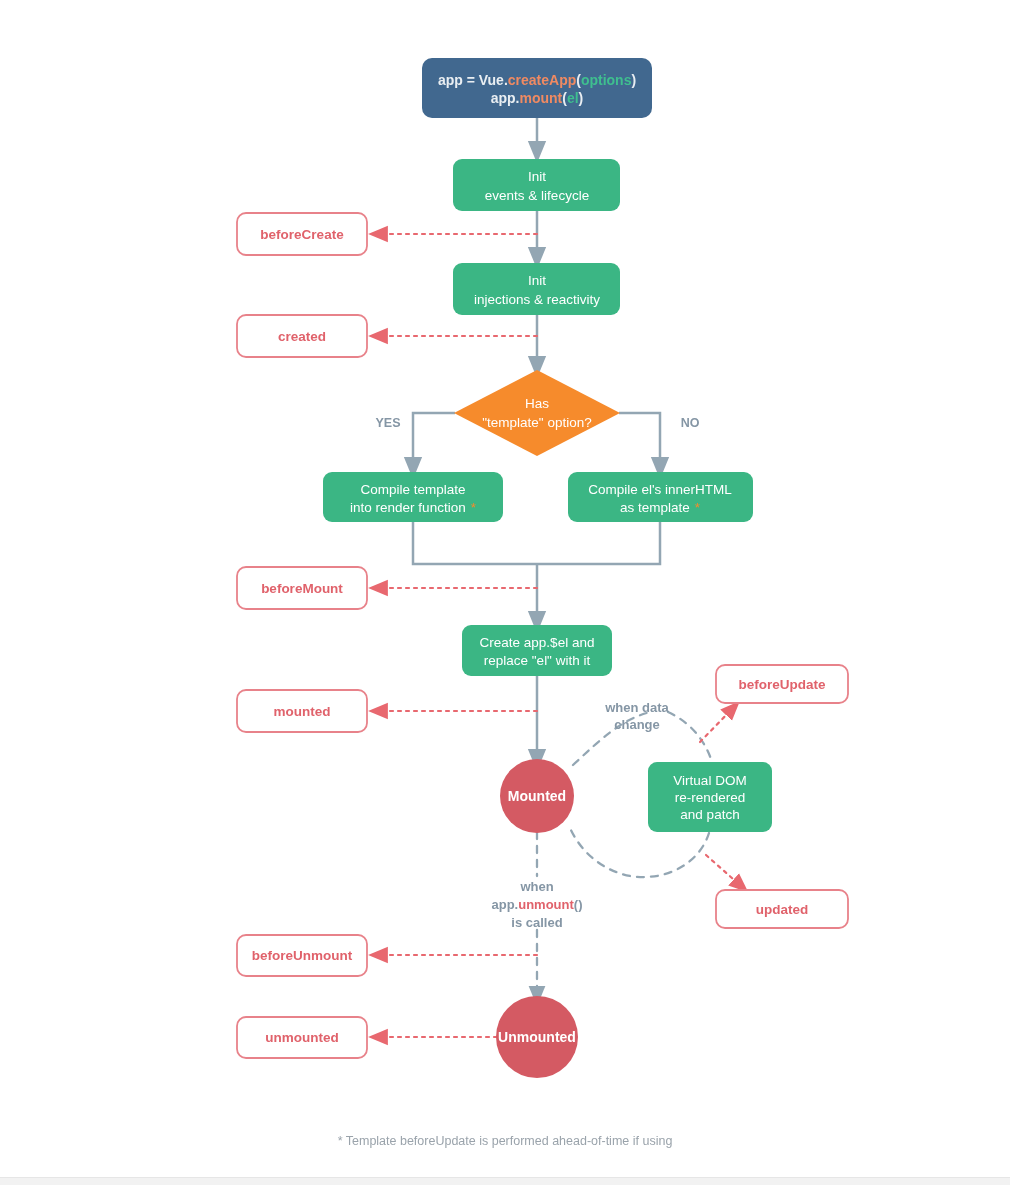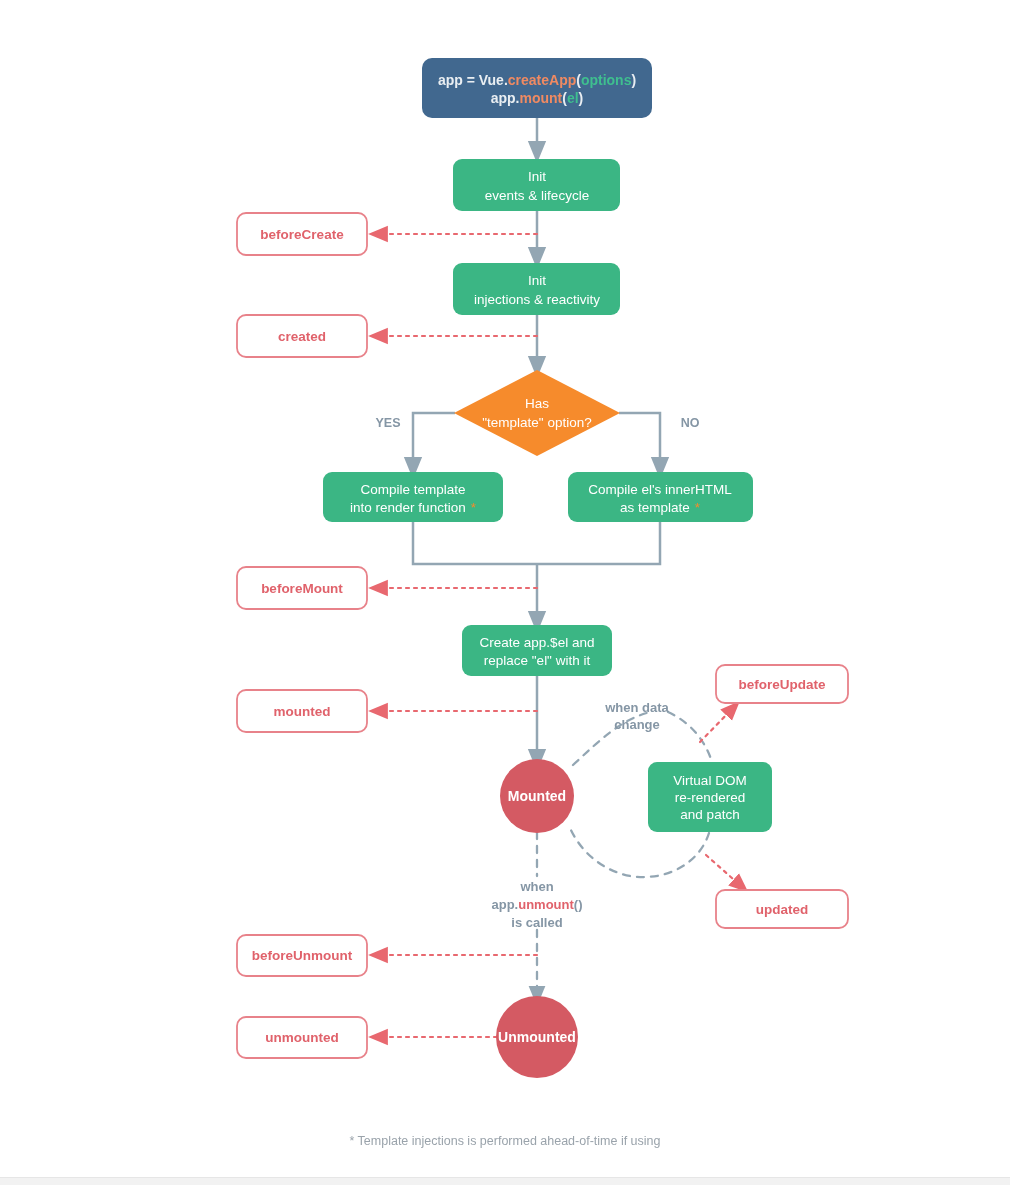--- a/index.html
+++ b/index.html
@@ -251,18 +251,18 @@
     </g>
 
     <g>
       <rect x="237" y="1017" width="130" height="41" rx="9" ry="9" fill="#ffffff" stroke="#e8828a" stroke-width="1.8"></rect>
       <text x="302" y="1038" class="node-label hook-text">unmounted</text>
     </g>
 
   </svg>
 
   <div class="footer-note">
-    <div>* Template injections is performed ahead-of-time if using</div>
+    <div>* Template beforeUpdate is performed ahead-of-time if using</div>
   </div>
 
   <div class="footer-bar"></div>
 
 </div>
 
 </body></html>

